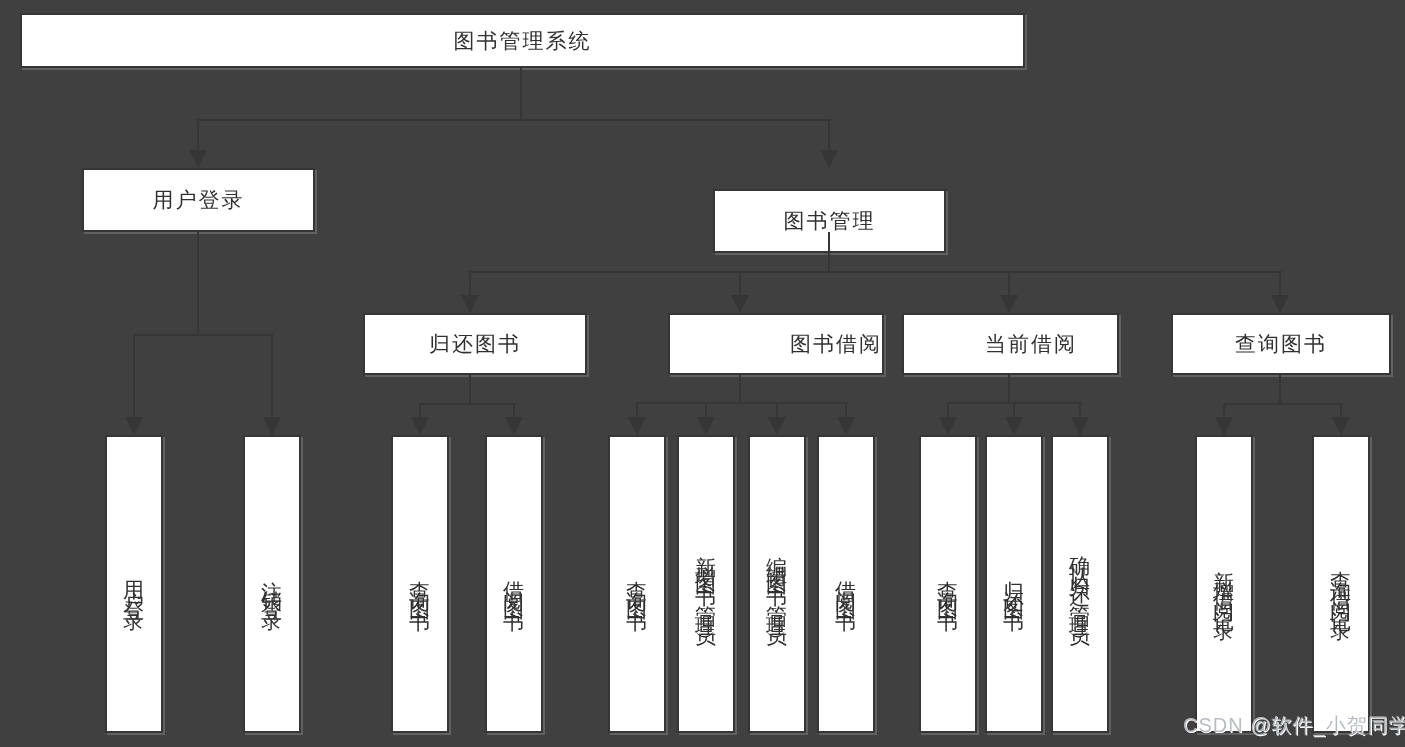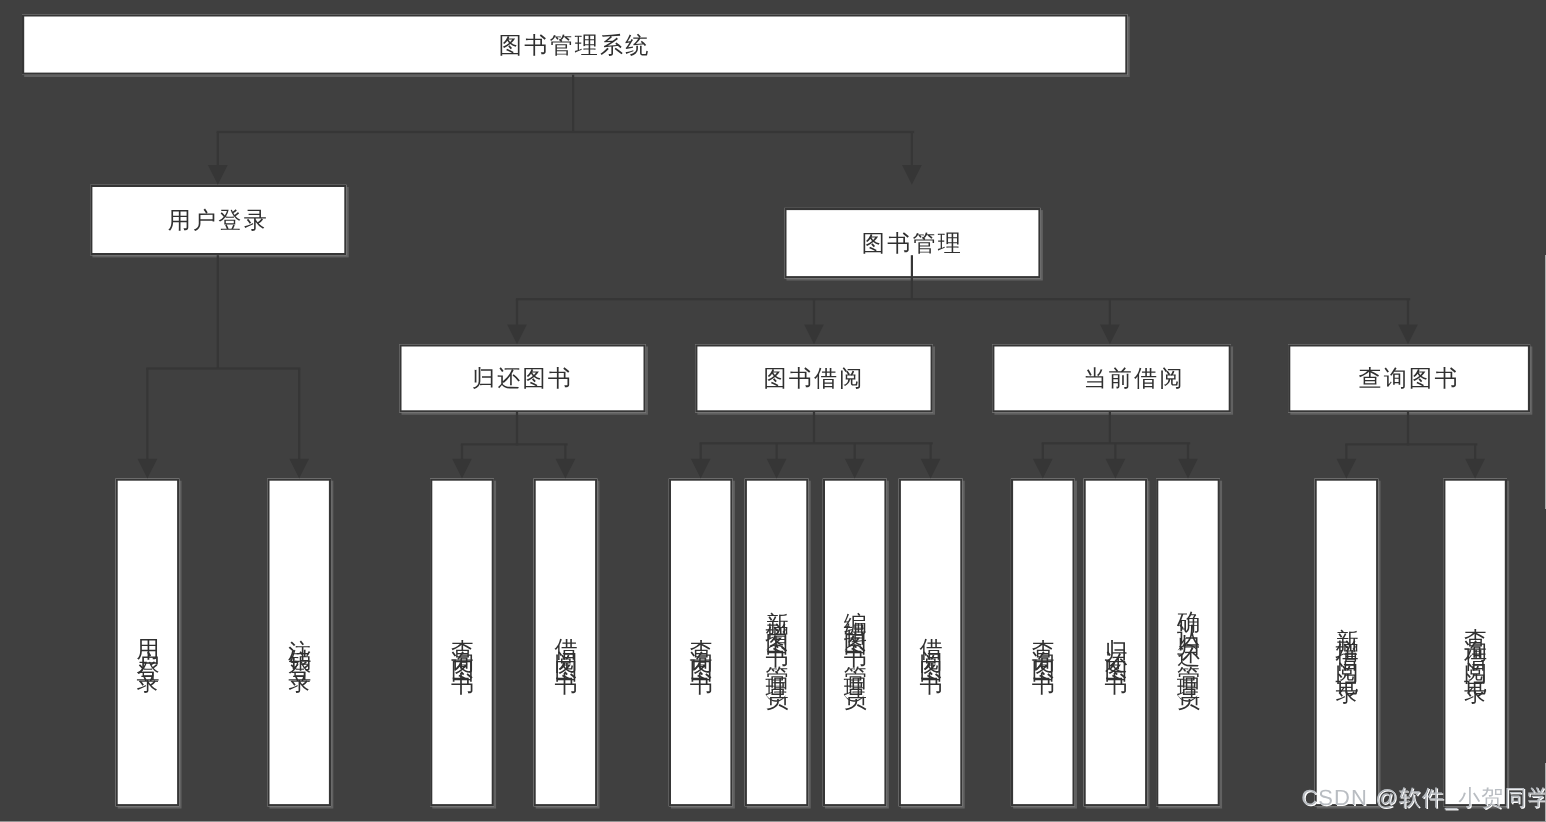--- a/index.html
+++ b/index.html
@@ -66,21 +66,21 @@
   <div class="box" style="left:82px;top:168px;width:233px;height:64px;">
     <span class="h-label">用户登录</span>
   </div>
   <div class="box" style="left:713px;top:168px;width:233px;height:64px;margin-top:21px;">
     <span class="h-label">图书管理</span>
   </div>
 
   <div class="box" style="left:363px;top:313px;width:224px;height:62px;">
     <span class="h-label">归还图书</span>
   </div>
-  <div class="box" style="left:632px;top:313px;width:216px;height:62px;">
+  <div class="box" style="left:668px;top:313px;width:216px;height:62px;justify-content:flex-end;">
     <span class="h-label">图书借阅</span>
   </div>
   <div class="box" style="left:902px;top:313px;width:217px;height:62px;padding-left:41px;">
     <span class="h-label">当前借阅</span>
   </div>
   <div class="box" style="left:1171px;top:313px;width:220px;height:62px;">
     <span class="h-label">查询图书</span>
   </div>
 
   <div class="box" style="left:105px;top:435px;width:58px;height:298px;">

